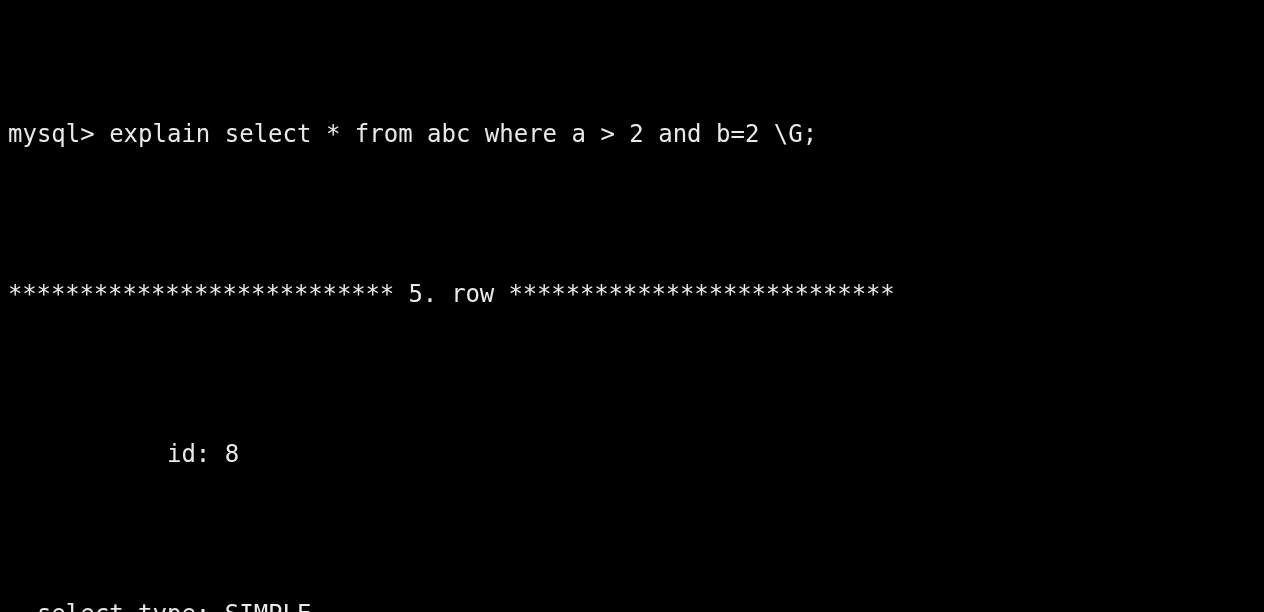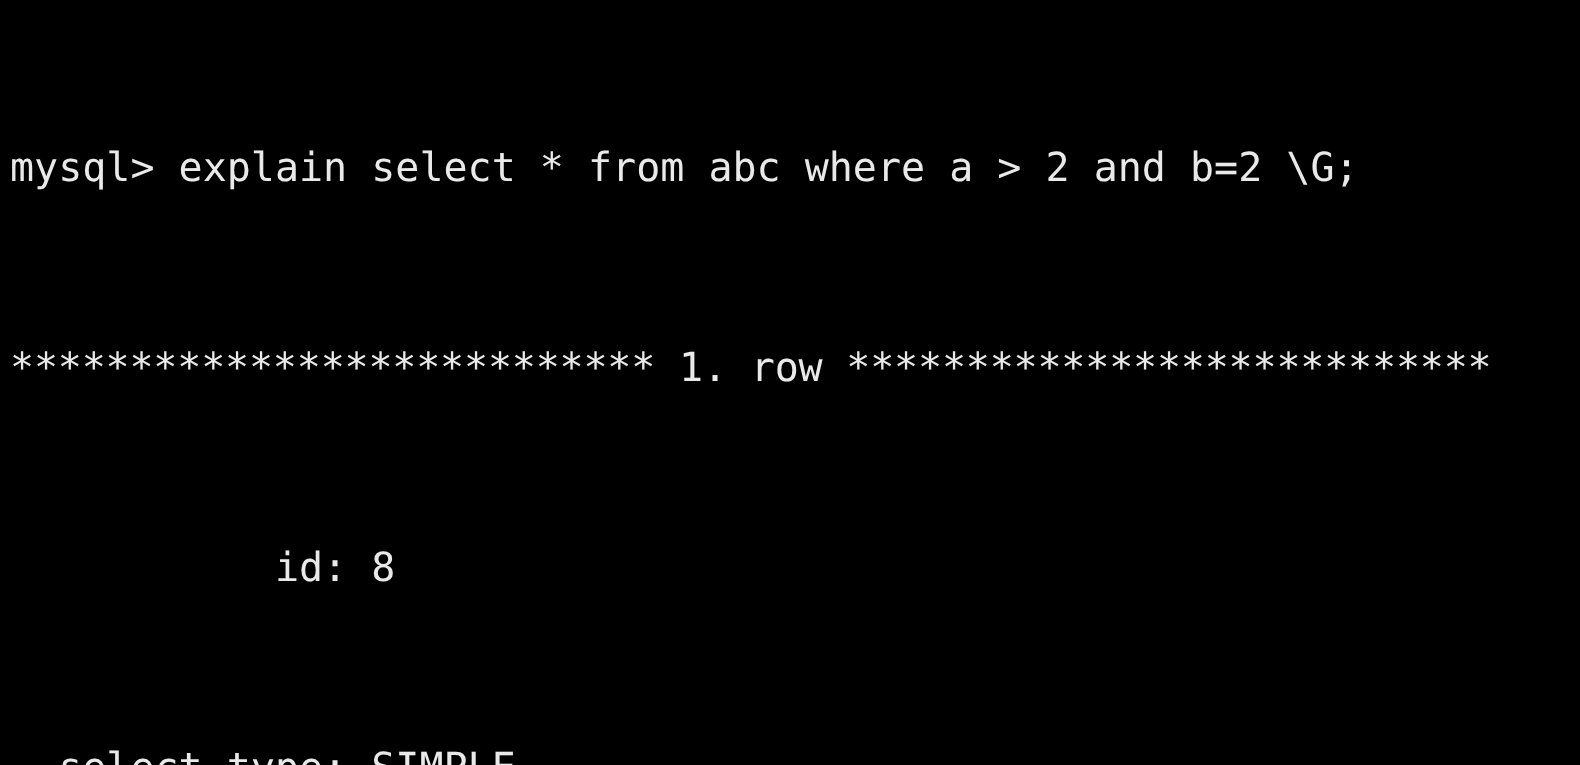--- a/index.html
+++ b/index.html
@@ -13,21 +13,21 @@
     height: 612px;
     overflow: hidden;
   }
   #terminal {
     position: relative;
     width: 1240px;
     height: 612px;
     background: #000000;
     color: #e9e9e9;
     font-family: "DejaVu Sans Mono", "Liberation Mono", monospace;
-    font-size: 32px;
+    font-size: 24px;
     line-height: 40px;
     letter-spacing: 0px;
     white-space: pre;
     -webkit-font-smoothing: antialiased;
   }
   .screen {
     position: absolute;
     left: 8px;
     top: -6px;
     width: 1256px;
@@ -43,21 +43,21 @@
   }
 </style>
 </head>
 <body>
 
 <div id="terminal">
   <div class="screen">
 
     <span class="line">mysql&gt; explain select * from abc where a &gt; 2 and b=2 \G;</span>
 
-    <span class="line line-sep">*************************** 1. row ***************************</span>
+    <span class="line line-sep">*************************** 5. row ***************************</span>
 
     <span class="line">           id: 8</span>
 
     <span class="line">  select_type: SIMPLE</span>
 
     
 
     
 
     

